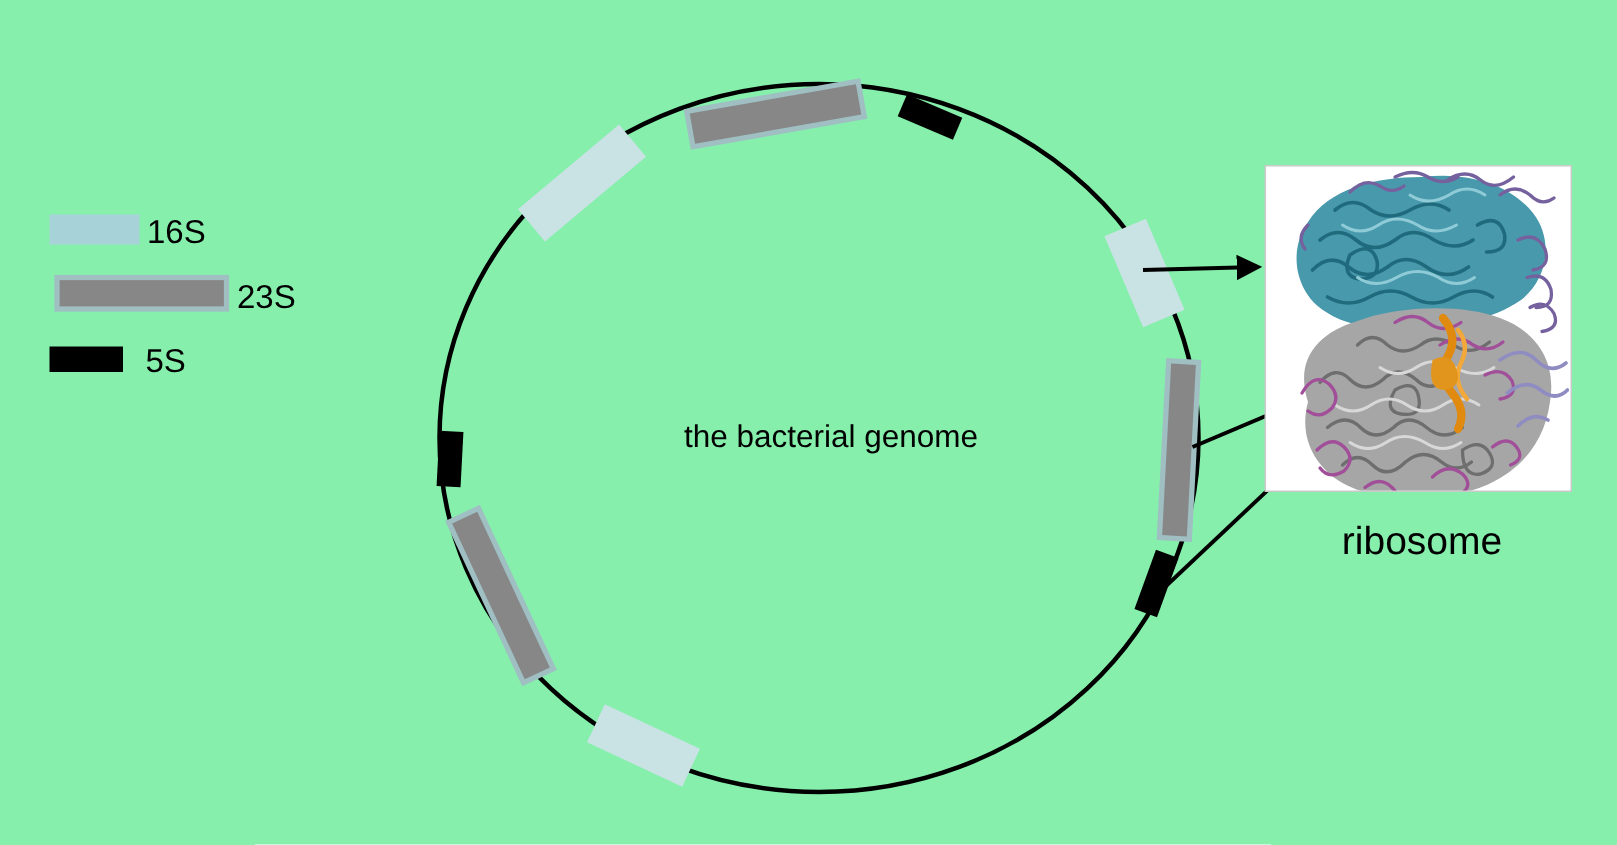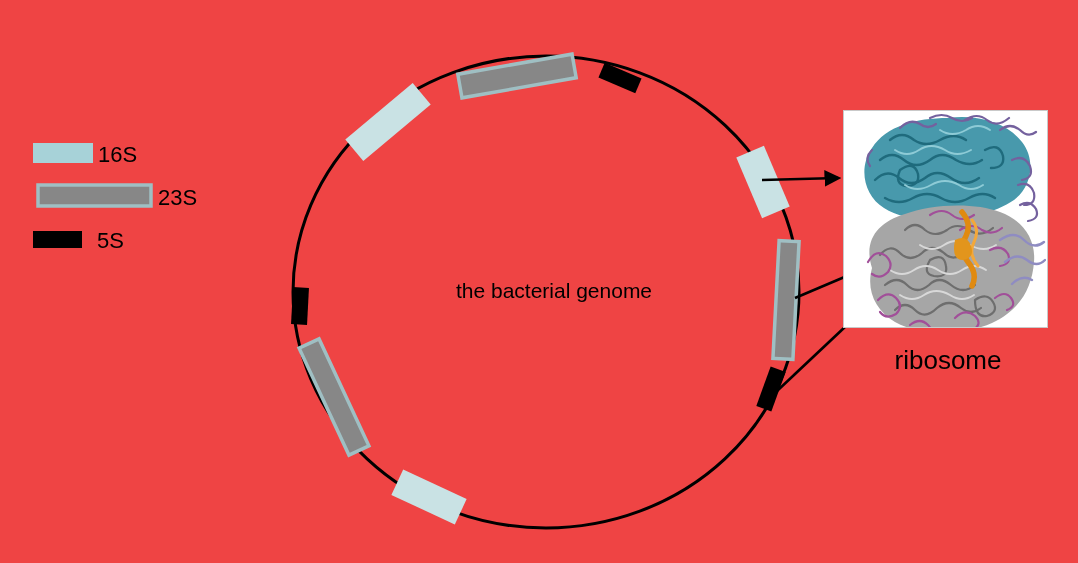--- a/index.html
+++ b/index.html
@@ -1,16 +1,16 @@
 <!DOCTYPE html>
 <html><head>
 <meta charset="utf-8">
 <style>
   html, body { margin: 0; padding: 0; background: #ffffff; }
-  .stage { position: relative; width: 1078px; height: 563px; background: #ef4444; overflow: hidden; }
+  .stage { position: relative; width: 1078px; height: 563px; background: #86efac; overflow: hidden; }
   svg { display: block; }
   text { font-family: "Liberation Sans", "DejaVu Sans", sans-serif; fill: #000000; }
   .legend-label { font-size: 22px; }
   .center-label { font-size: 21px; }
   .ribosome-label { font-size: 26px; }
   .genome-ellipse { fill: none; stroke-width: 3; }
   .gene { shape-rendering: auto; }
   .arrow-line { stroke: #000000; stroke-width: 2.6; fill: none; }
   .tex { fill: none; stroke-linecap: round; }
 </style>

